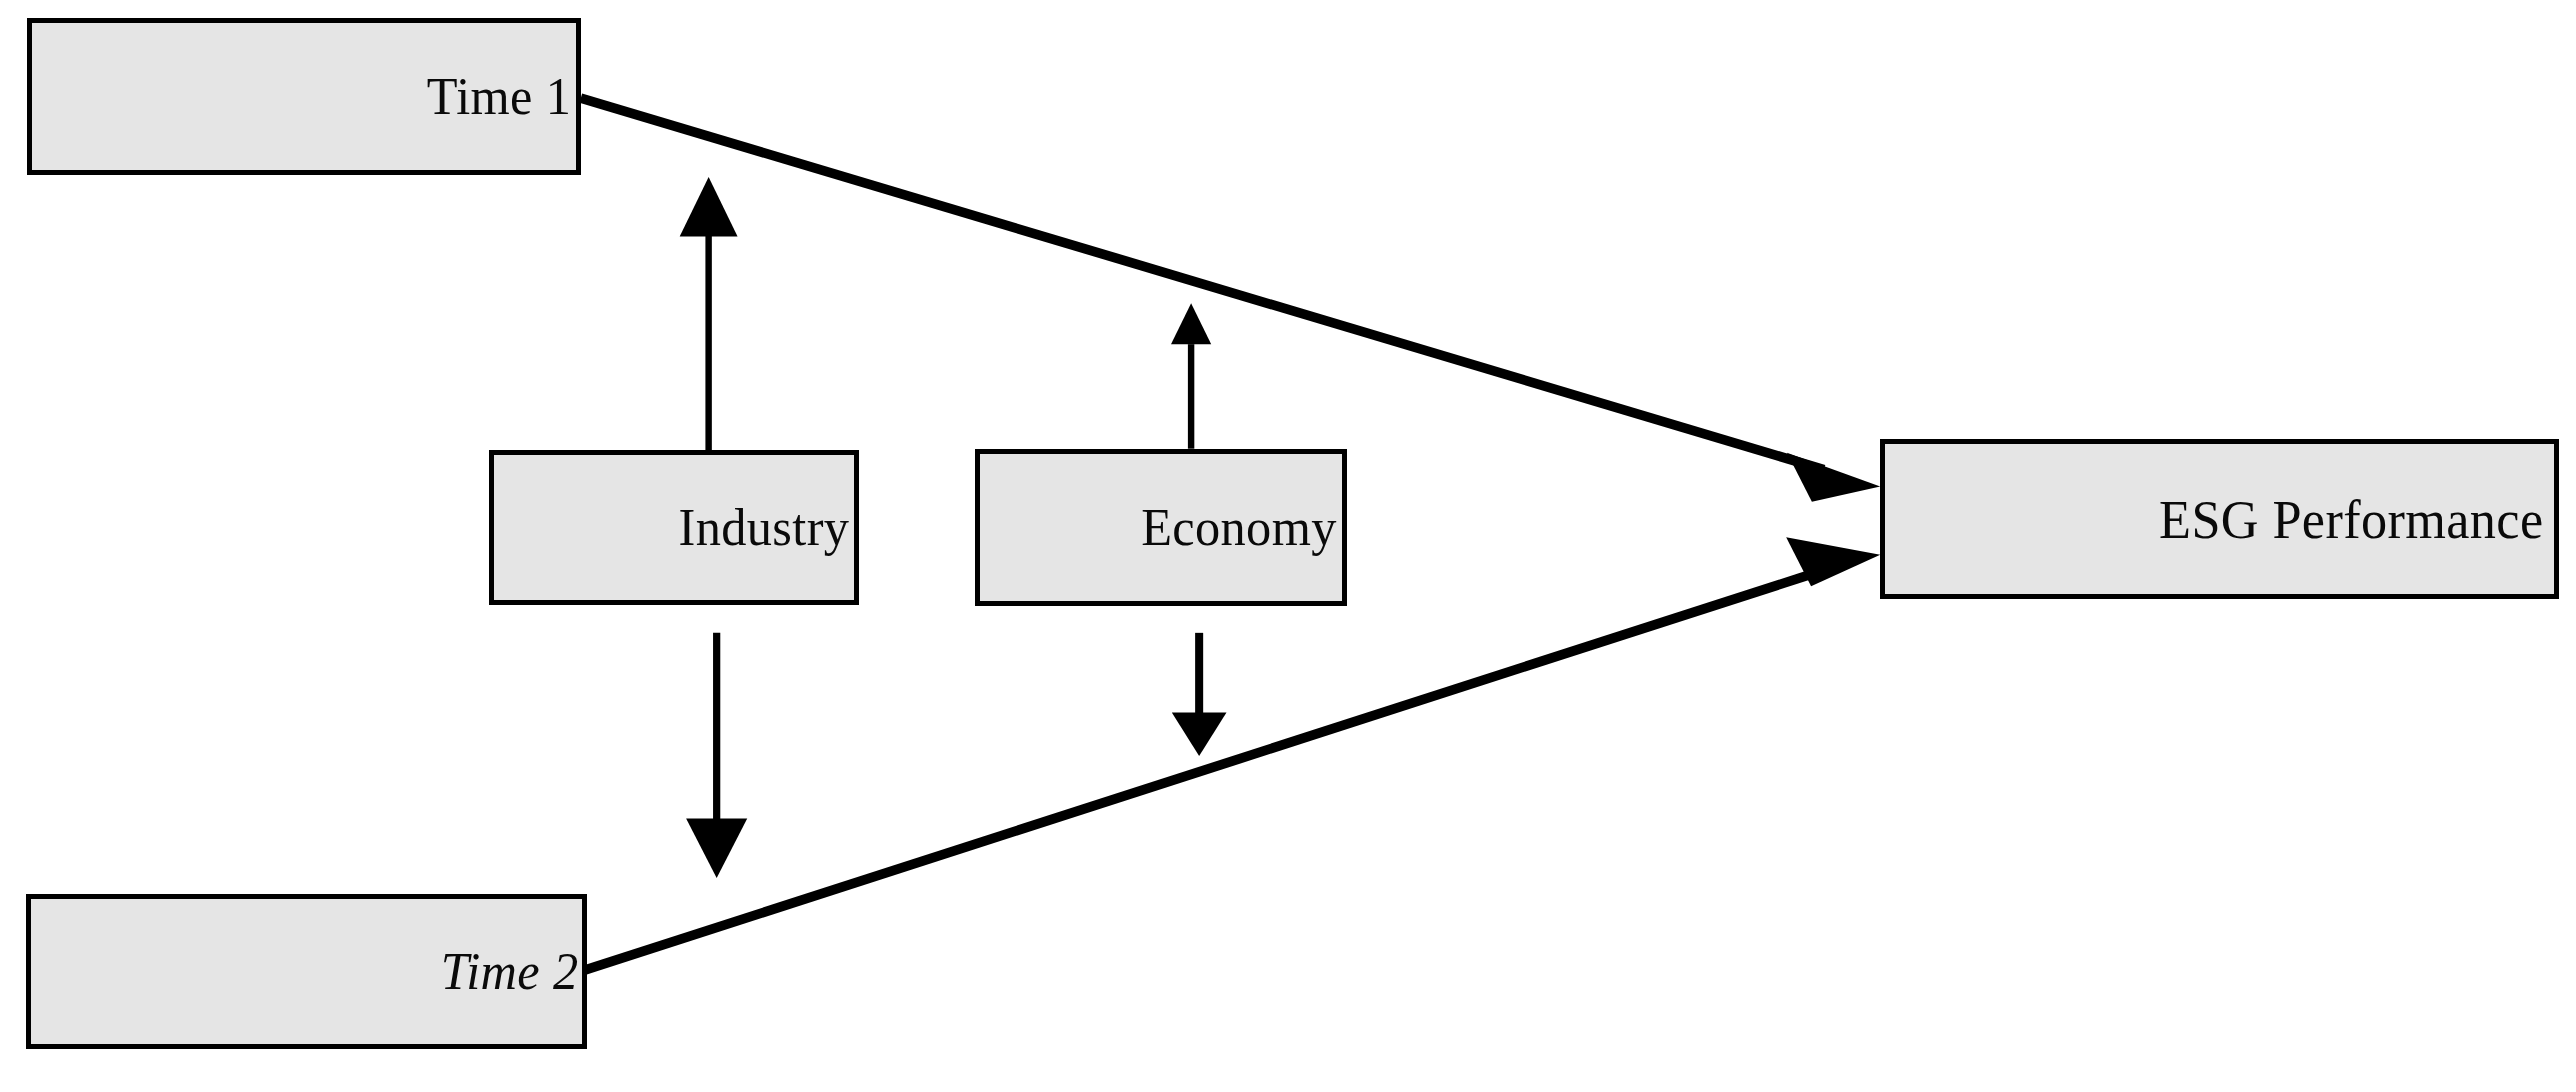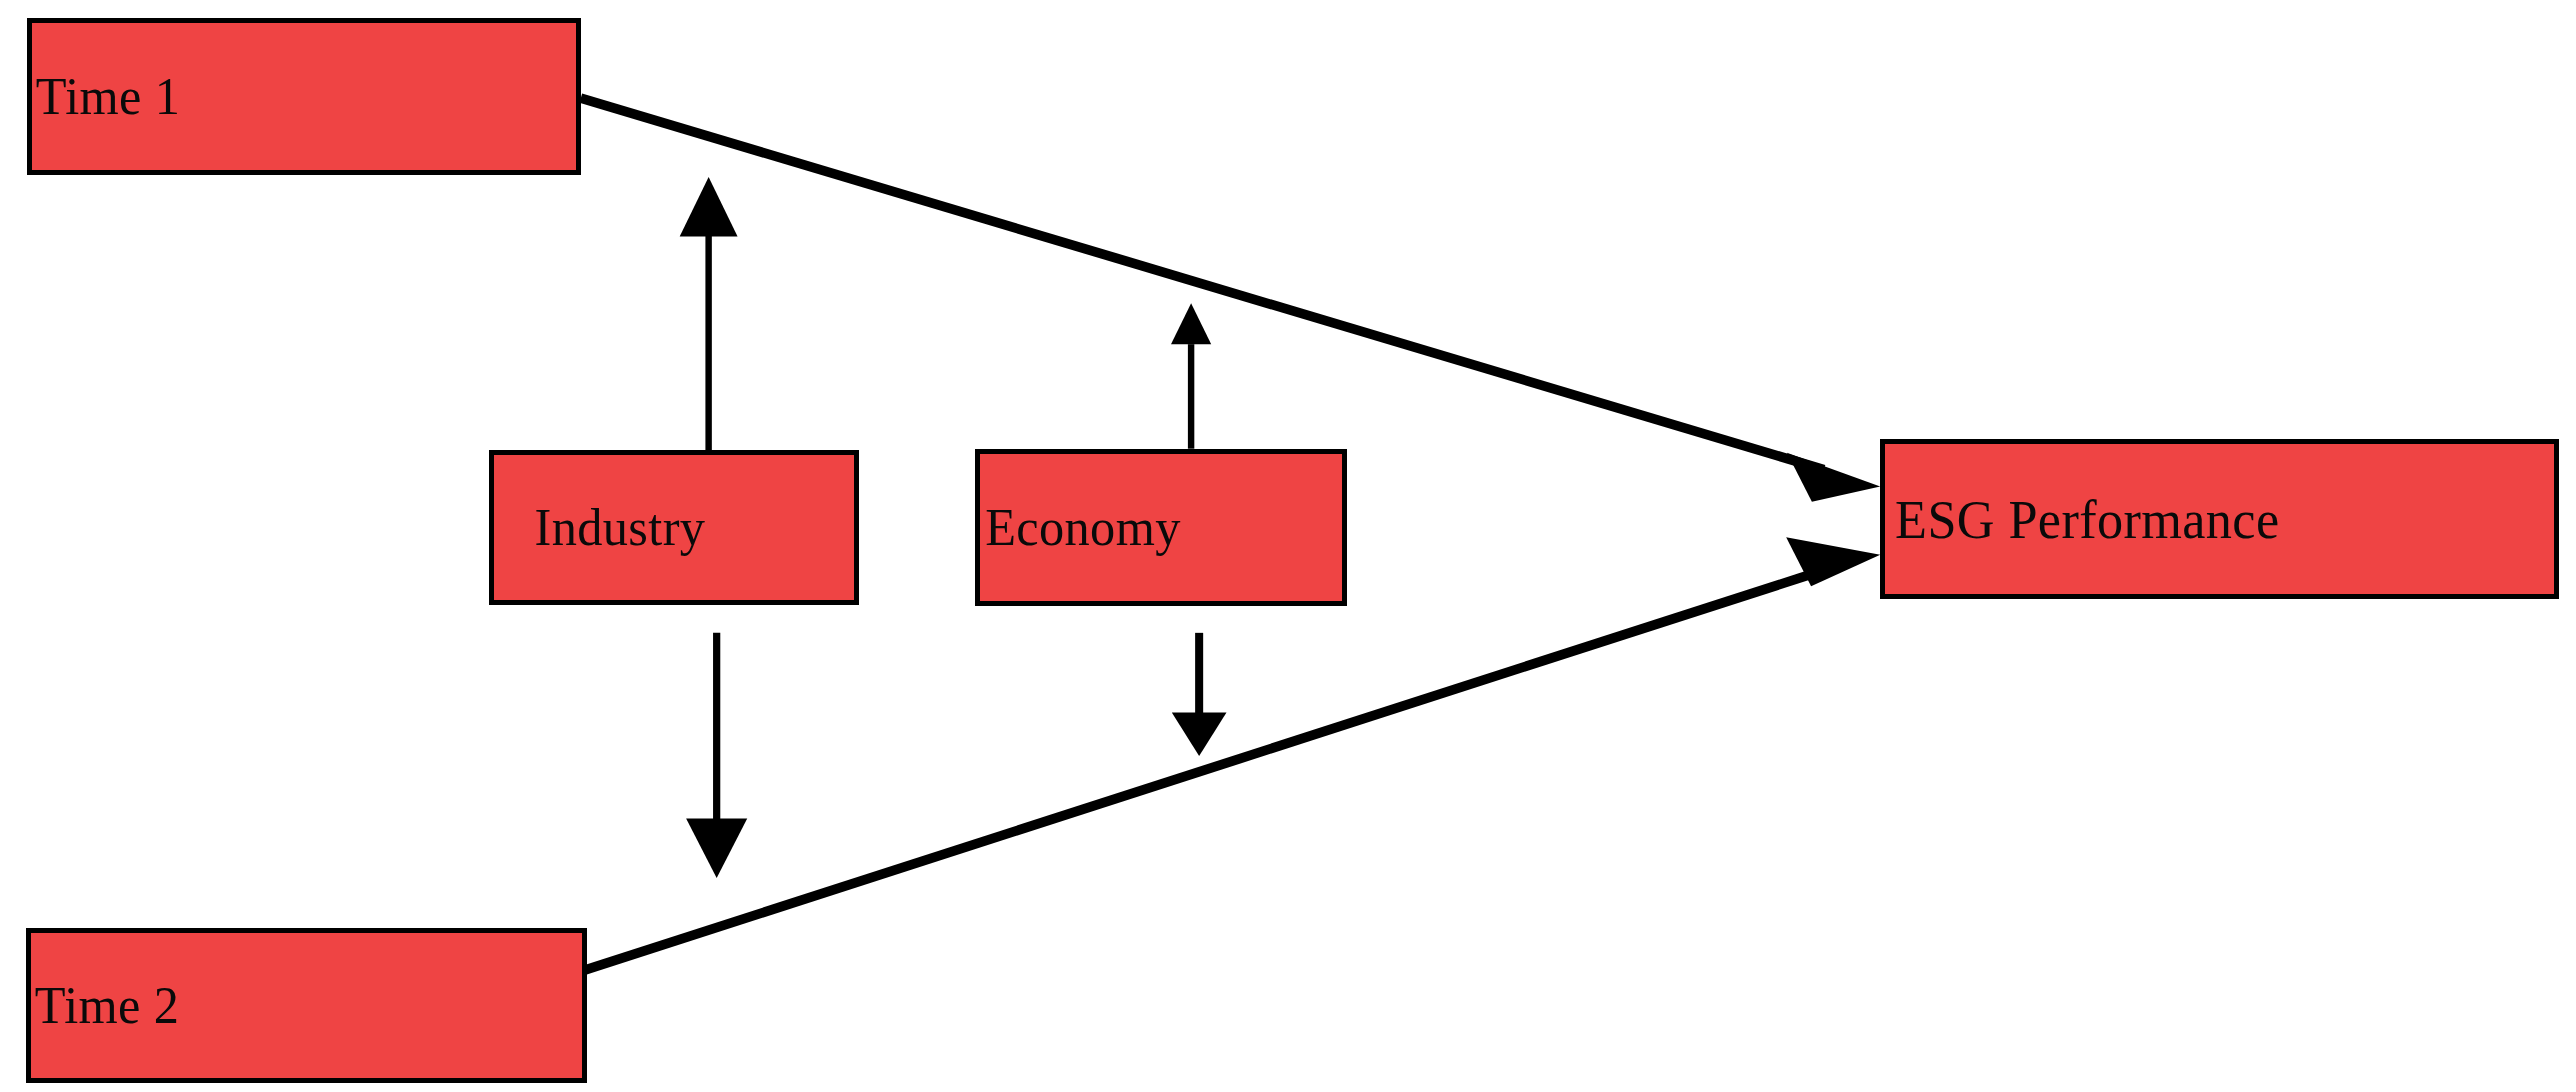--- a/index.html
+++ b/index.html
@@ -13,38 +13,38 @@
   #diagram-canvas {
     position: relative;
     width: 2576px;
     height: 1092px;
     background: #ffffff;
     overflow: hidden;
   }
   .node-box {
     position: absolute;
     box-sizing: border-box;
-    background: #ef4444;
+    background: #e5e5e5;
     border: 5.6px solid #000000;
     display: flex;
     align-items: center;
-    justify-content: flex-start;
+    justify-content: flex-end;
     z-index: 5;
   }
   .node-label {
     font-family: "Liberation Serif", "DejaVu Serif", serif;
     color: #0a0a0a;
     font-size: 53px;
     line-height: 1;
     letter-spacing: 0.4px;
     white-space: nowrap;
     transform: scaleX(0.95);
   }
   #box-time1 { left: 26.5px;   top: 17.7px;   width: 554px; height: 157px; }
-  #box-time2 { left: 26px;   top: 928px; width: 561px; height: 155px; }
+  #box-time2 { left: 26px;   top: 894px; width: 561px; height: 155px; font-style: italic; }
   #box-industry { left: 489px;  top: 450px;  width: 370px; height: 155px; padding-left: 36px; }
   #box-economy  { left: 975px; top: 449px;  width: 372px; height: 157px; }
   #box-esg      { left: 1880px; top: 439px;  width: 679px; height: 160px; }
   #box-esg .node-label { font-size: 55px; }
 
   #edge-layer {
     position: absolute;
     left: 0;
     top: 0;
     width: 2576px;

